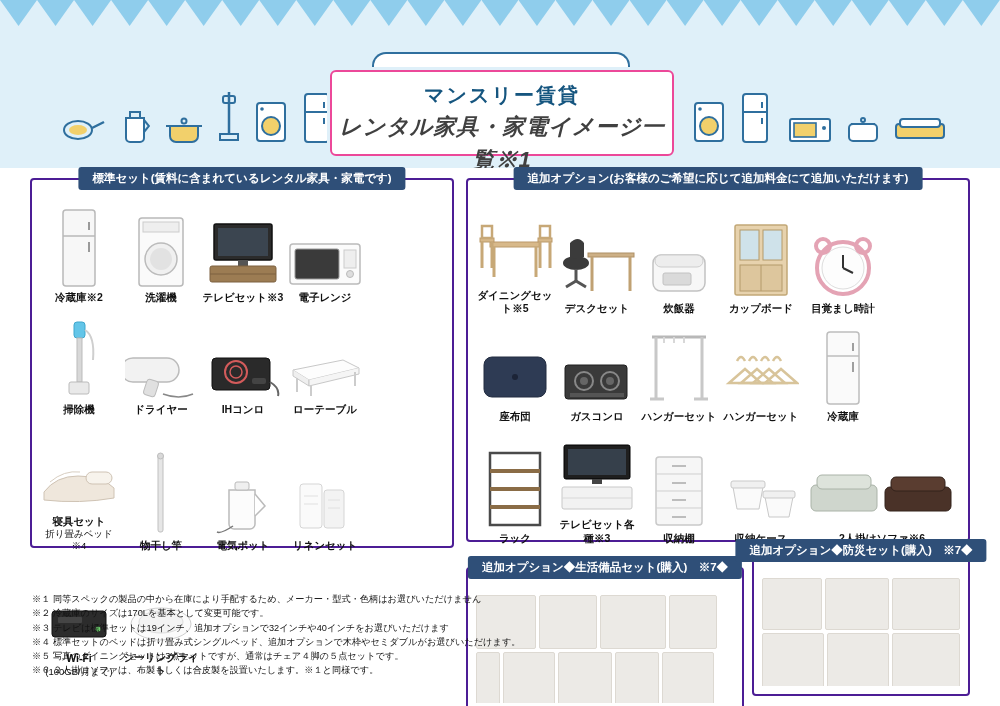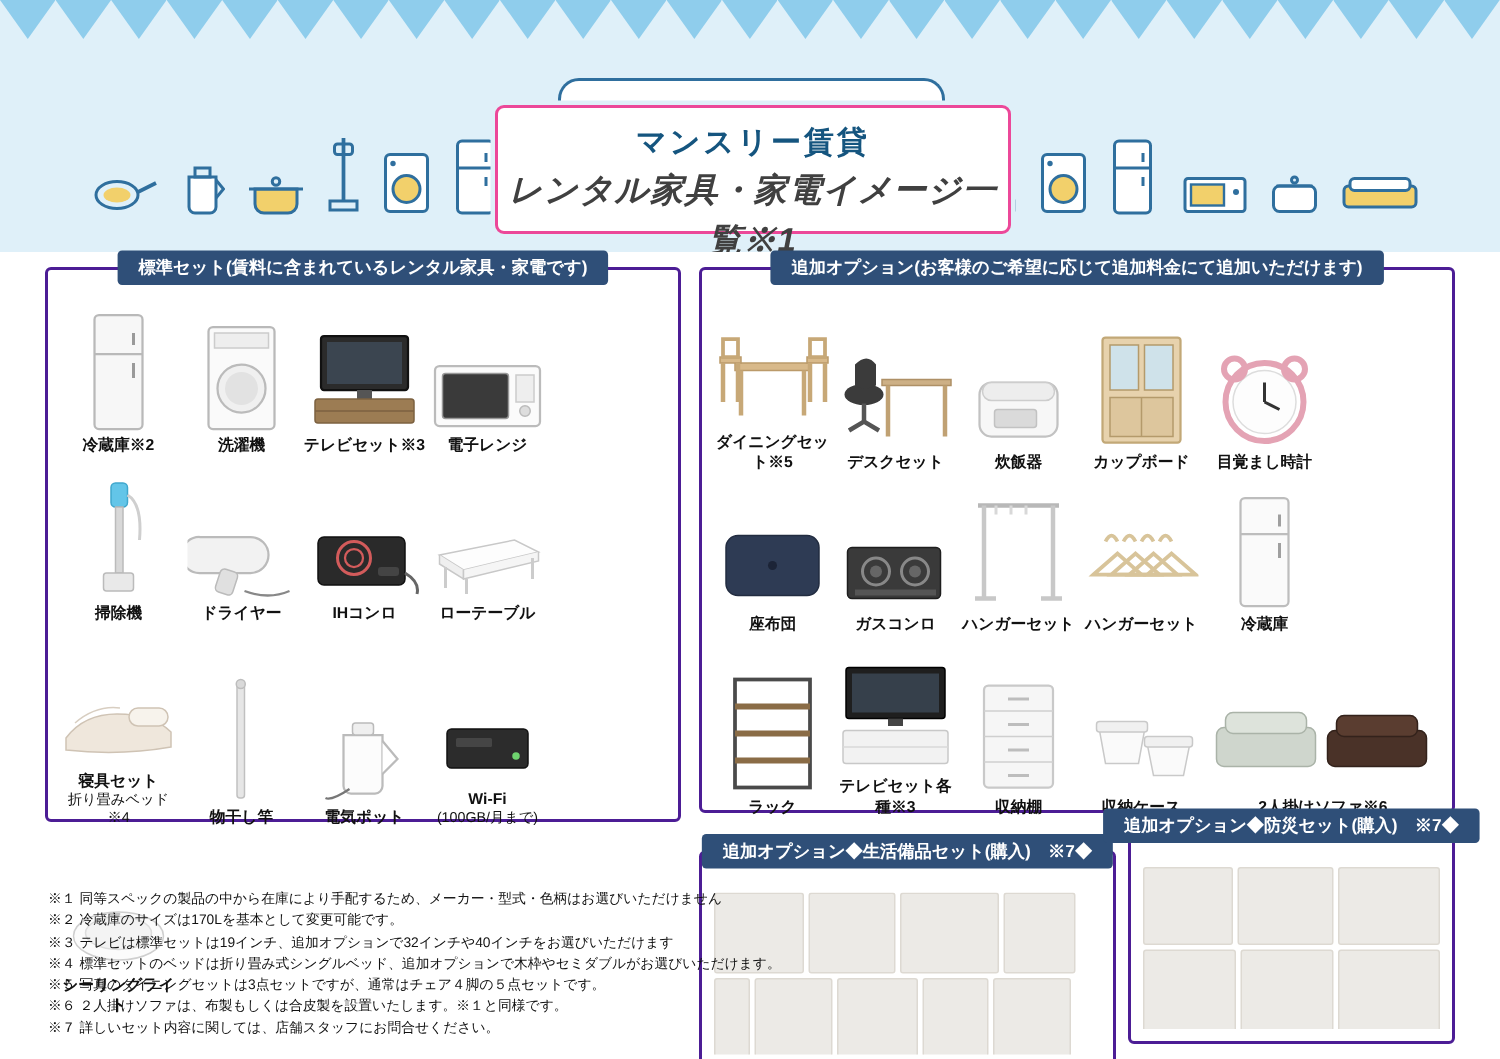--- a/index.html
+++ b/index.html
@@ -391,20 +391,30 @@
         <svg width="56" height="66" viewBox="0 0 56 66">
             <path d="M14 20 h26 v34 a5 5 0 0 1 -5 5 h-16 a5 5 0 0 1 -5 -5 z" fill="#fcfcfc" stroke="#bbb" stroke-width="1.5"></path>
             <path d="M40 24 l10 12 -10 10" fill="#fff" stroke="#bbb" stroke-width="1.5"></path>
             <rect x="20" y="12" width="14" height="8" rx="2" fill="#efefef" stroke="#bbb"></rect>
             <path d="M18 56 q-12 8 -16 6" stroke="#777" fill="none" stroke-width="1.5"></path>
           </svg>
       </div>
       <div class="cap"><span>電気ポット</span><span></span></div>
     </div>
 
+    <div class="cell">
+      <div class="art">
+        <svg width="62" height="62" viewBox="0 0 62 62">
+            <rect x="6" y="10" width="22" height="44" rx="3" fill="#fafafa" stroke="#d5d5d5"></rect>
+            <rect x="30" y="16" width="20" height="38" rx="3" fill="#f3f3f3" stroke="#d5d5d5"></rect>
+            <path d="M10 22 h14 M10 30 h14 M34 26 h12 M34 34 h12" stroke="#e0e0e0"></path>
+          </svg>
+      </div>
+      <div class="cap"><span>リネンセット</span><span></span></div>
+    </div>
 
     <div class="cell">
       <div class="art">
         <svg width="70" height="52" viewBox="0 0 70 52">
             <rect x="8" y="14" width="54" height="26" rx="3" fill="#2c2c2c" stroke="#111"></rect>
             <rect x="14" y="20" width="24" height="6" rx="1" fill="#454545"></rect>
             <circle cx="54" cy="32" r="2.5" fill="#6fd36f"></circle>
           </svg>
       </div>
       <div class="cap"><span>Wi-Fi</span><span class="sub">(100GB/月まで)</span></div>
@@ -658,14 +668,13 @@
   </div>
 </div>
 
 <div class="notes">
   <div>※１ 同等スペックの製品の中から在庫により手配するため、メーカー・型式・色柄はお選びいただけません</div>
   <div>※２ 冷蔵庫のサイズは170Lを基本として変更可能です。</div>
   <div>※３ テレビは標準セットは19インチ、追加オプションで32インチや40インチをお選びいただけます</div>
   <div>※４ 標準セットのベッドは折り畳み式シングルベッド、追加オプションで木枠やセミダブルがお選びいただけます。</div>
   <div>※５ 写真のダイニングセットは3点セットですが、通常はチェア４脚の５点セットです。</div>
   <div>※６ ２人掛けソファは、布製もしくは合皮製を設置いたします。※１と同様です。</div>
-  <div>※７ 詳しいセット内容に関しては、店舗スタッフにお問合せください。</div>
 </div>
 
 </body></html>

